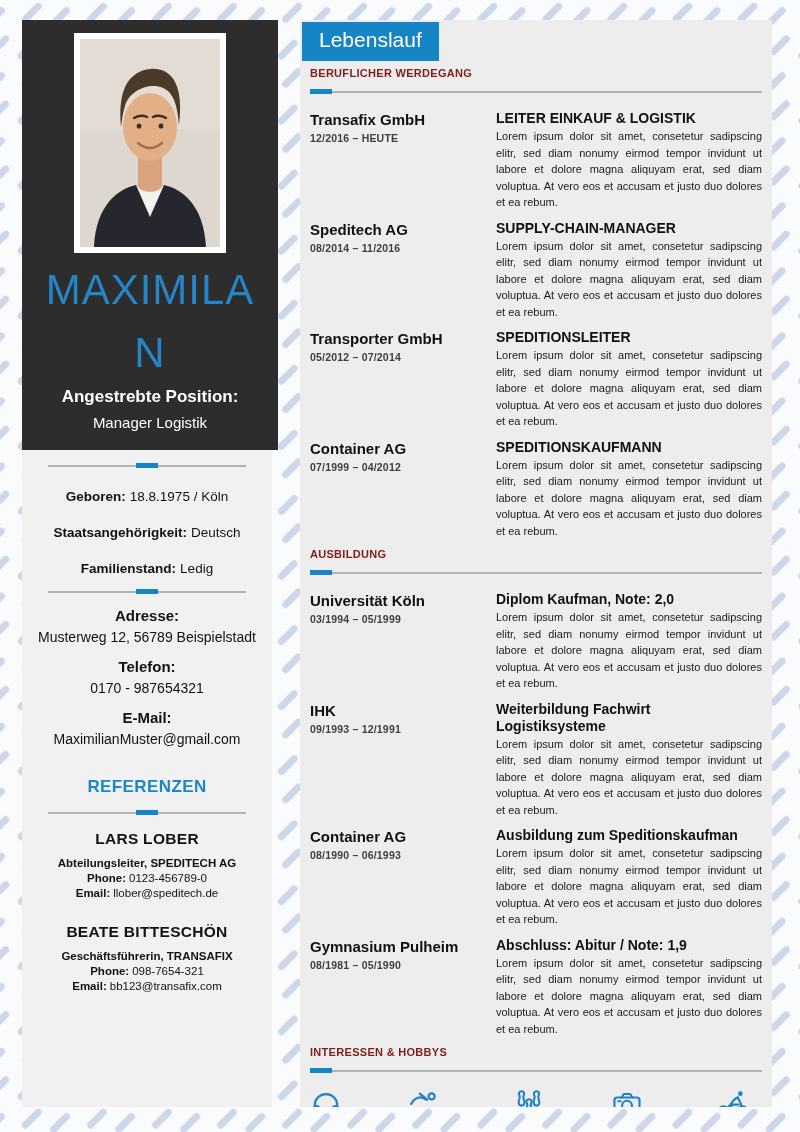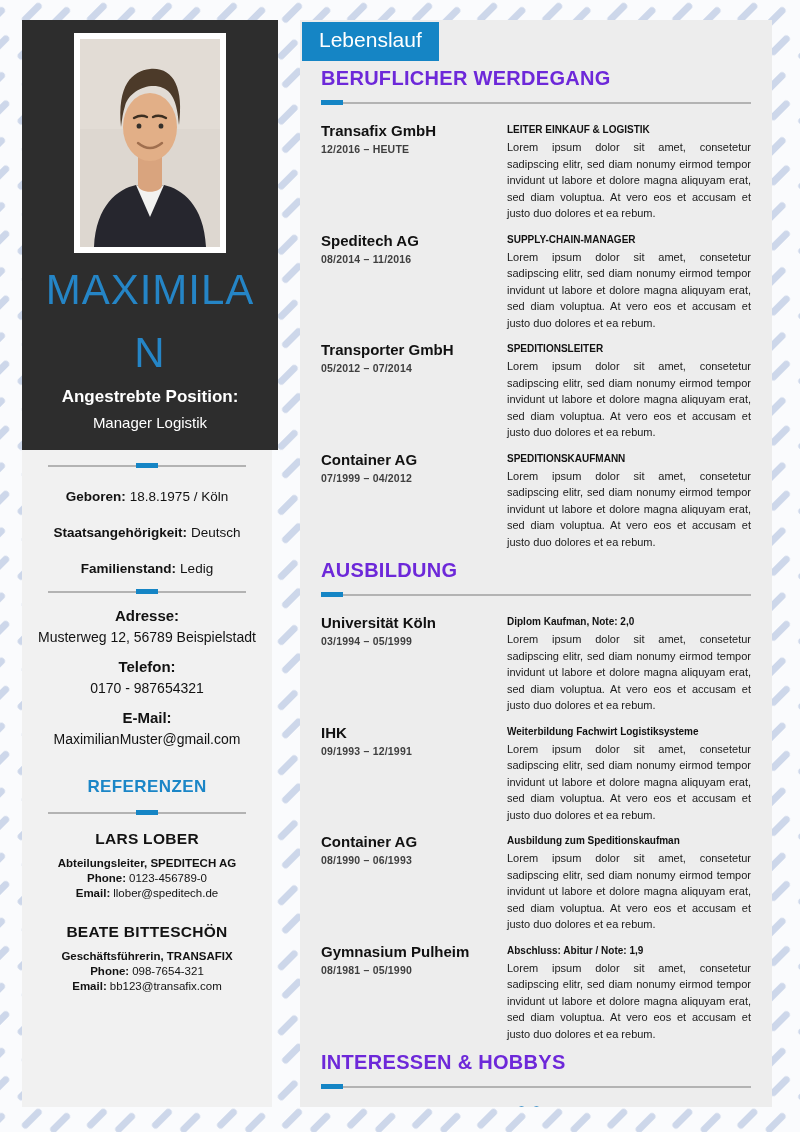--- a/index.html
+++ b/index.html
@@ -29,31 +29,31 @@
   .about-field .lbl{font-weight:bold;margin-right:4px;}
   .contact-label{font-size:15px;font-weight:bold;margin-top:13px;}
   .contact-value{font-size:14px;margin-top:5px;}
   .ref-name{font-size:15.5px;font-weight:bold;margin-top:15px;letter-spacing:.3px;}
   .ref-name.second{margin-top:24px;}
   .ref-role{font-size:11.5px;font-weight:bold;margin-top:9px;}
   .ref-line{font-size:11.5px;margin-top:3px;}
   .ref-line .lbl{font-weight:bold;margin-right:3px;}
 
   
-  .main{position:absolute;left:300px;top:20px;width:472px;height:1087px;background:#ededed;z-index:1;box-sizing:border-box;padding:0 21px;overflow:hidden;}
+  .main{position:absolute;left:300px;top:20px;width:472px;height:1087px;background:#ededed;z-index:1;box-sizing:border-box;padding:0 10px;overflow:hidden;}
   .tab{position:absolute;left:2px;top:2px;background:#1585c5;color:#fff;font-size:21px;padding:6px 17px 9px;}
   .main-content{padding-top:47px;}
-  .section-title{color:#6d28d9;font-size:20px;font-weight:bold;letter-spacing:.3px;}
+  .section-title{color:#7f1d1d;font-size:11px;font-weight:bold;letter-spacing:.3px;}
   .main-divider{margin:10px 0 16px;}
   .entry{display:flex;margin-bottom:9px;gap:28px;}
   .entry-left{flex:0 0 158px;padding-top:1px;}
   .entry-org{font-size:15px;font-weight:bold;color:#111;}
   .entry-dates{font-size:10.5px;font-weight:bold;color:#3f3f3f;margin-top:4px;letter-spacing:.2px;}
   .entry-right{flex:1;}
-  .entry-role{font-size:10px;font-weight:bold;color:#111;line-height:17px;margin-bottom:1px;}
+  .entry-role{font-size:14px;font-weight:bold;color:#111;line-height:17px;margin-bottom:1px;}
   .entry-desc{font-size:11px;line-height:16.5px;text-align:justify;color:#1b1b1b;}
   .gap-edu{margin-top:4px;}
   .gap-hob{margin-top:6px;}
 
   .hobbies-row{display:flex;justify-content:space-between;align-items:flex-start;margin-top:2px;}
   .hobby{text-align:center;}
   .hobby svg{display:block;margin:0 auto;}
   .hobby-label{font-size:12.5px;color:#6d28d9;margin-top:4px;}
 
   .signature{margin:46px 6px 0 auto;width:272px;text-align:center;}

